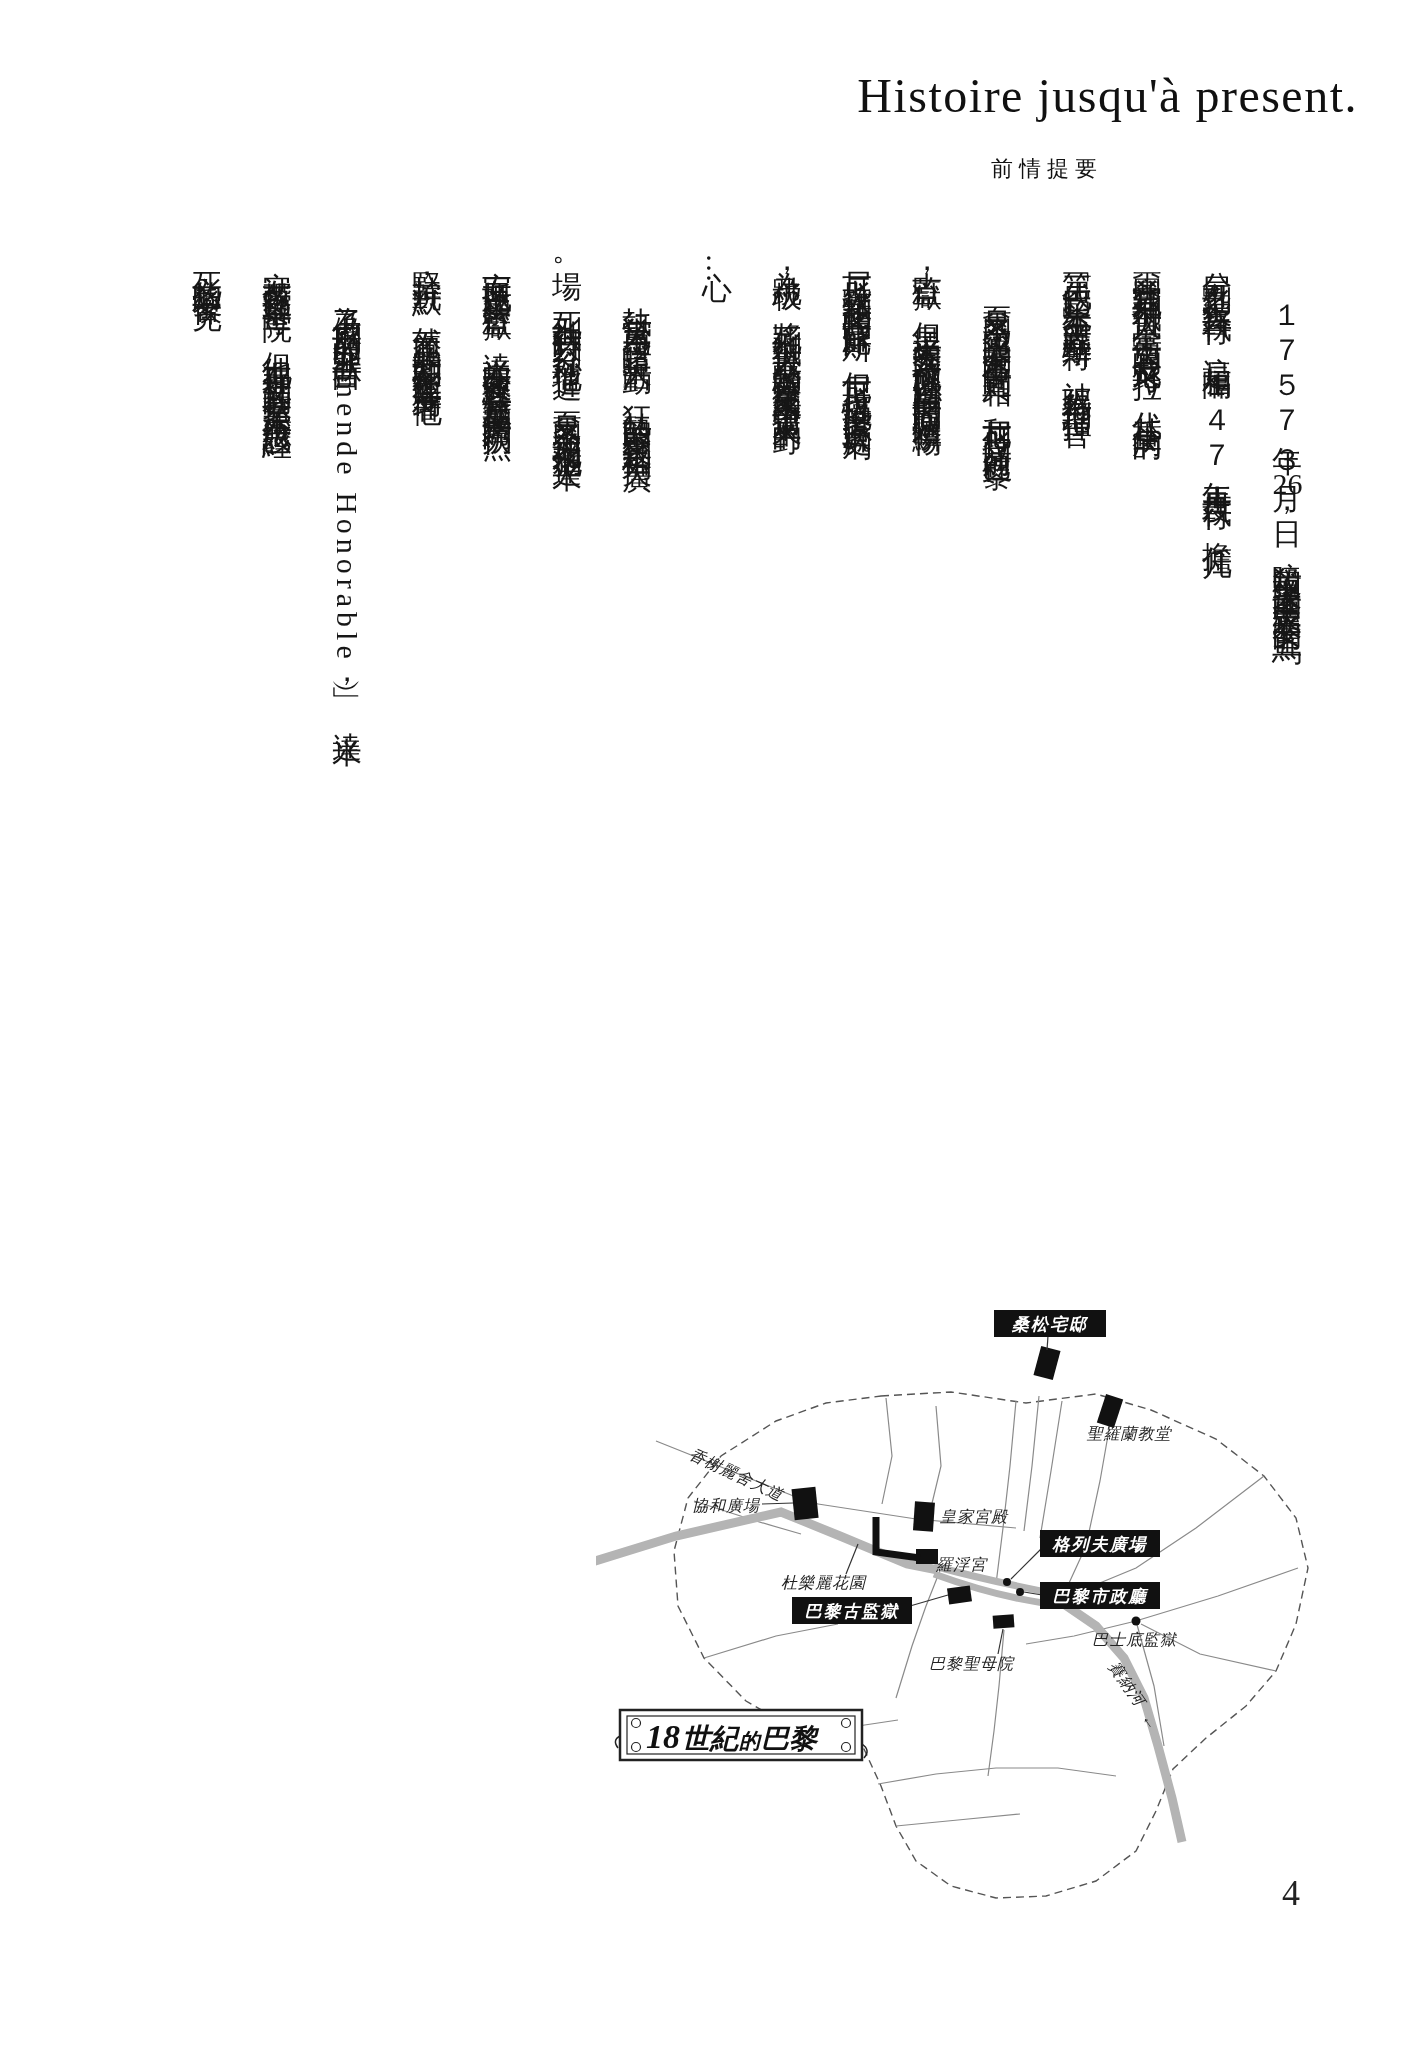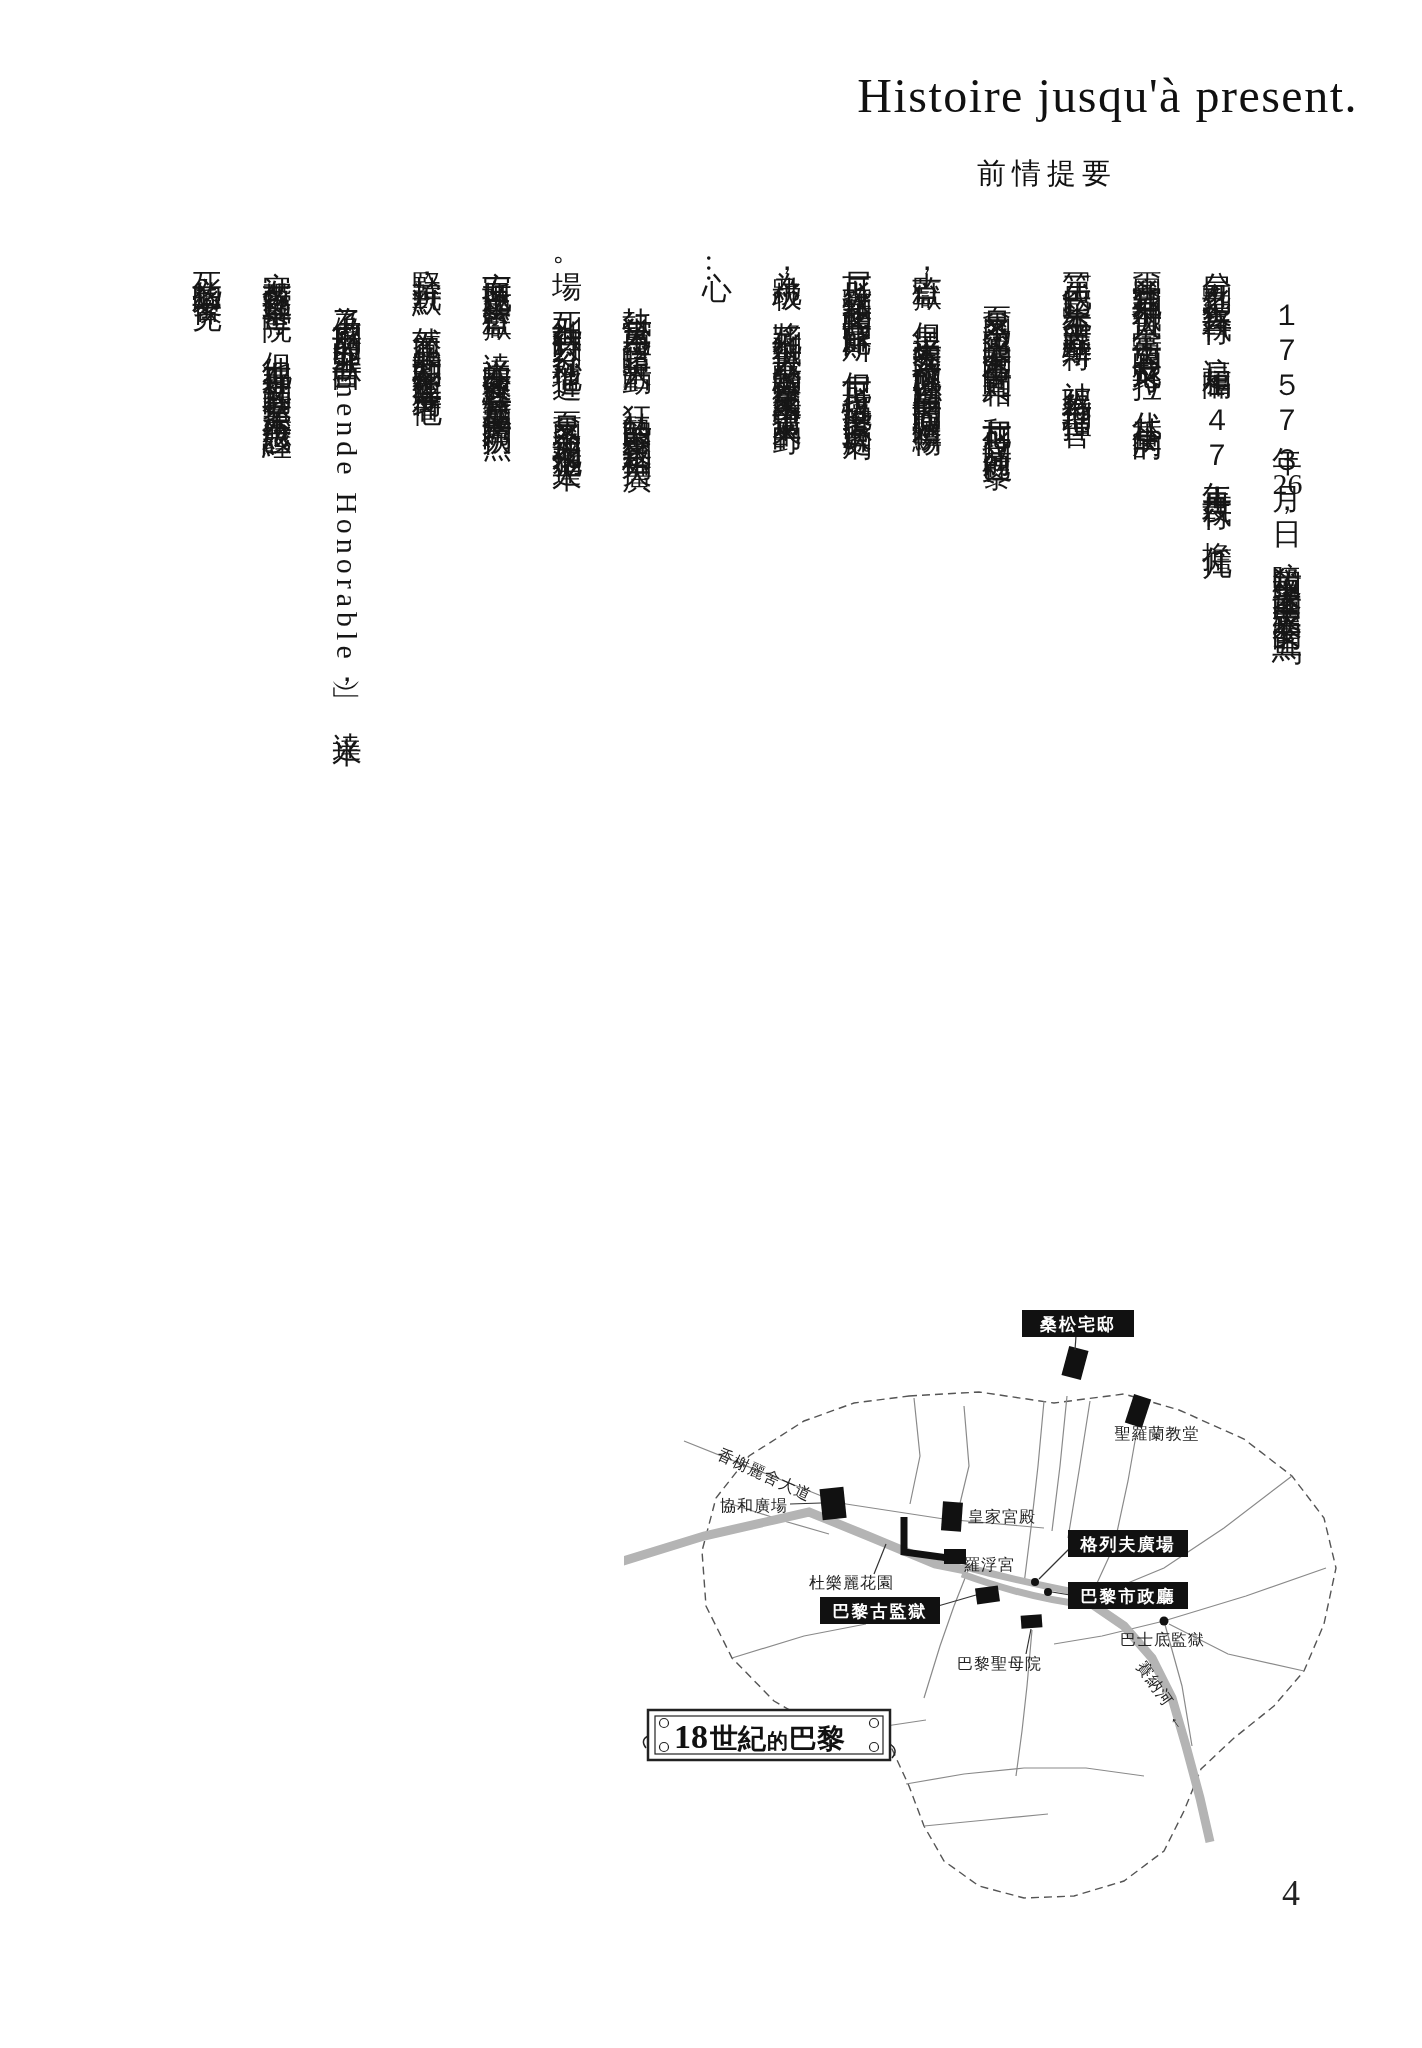--- a/index.html
+++ b/index.html
@@ -7,31 +7,31 @@
     width:1422px;height:2048px;position:relative;overflow:hidden;
     background:#ffffff;color:#1a1a1a;
     font-family:"Liberation Serif", serif;
   }
   .page-title{
     position:absolute;top:68px;right:64px;
     font-size:48px;letter-spacing:1.5px;color:#111;white-space:nowrap;text-align:right;
   }
   .page-subtitle{
     position:absolute;top:154px;left:972px;width:150px;text-align:center;
-    font-size:29px;letter-spacing:6px;color:#111;
+    font-size:22px;letter-spacing:6px;color:#111;
   }
   #text-block{
     position:absolute;top:248px;right:100px;height:1000px;
     writing-mode:vertical-rl;text-orientation:mixed;
     font-size:30px;line-height:70px;letter-spacing:5px;color:#161616;
   }
   .paragraph{margin-left:10px;}
   .tcol{line-height:70px;white-space:nowrap;}
   .tcy{text-combine-upright:all;}
-  #map-area{position:absolute;left:624px;top:1306px;width:740px;height:600px;}
+  #map-area{position:absolute;left:596px;top:1306px;width:740px;height:600px;font-style:italic;}
   .page-number{
     position:absolute;left:1282px;top:1872px;font-size:36px;color:#222;
   }
   svg text{font-family:"Liberation Sans", sans-serif;}
 </style>
 </head>
 <body>
 
 <div class="page-title">Histoire jusqu'à present.</div>
 <div class="page-subtitle">前情提要</div>

